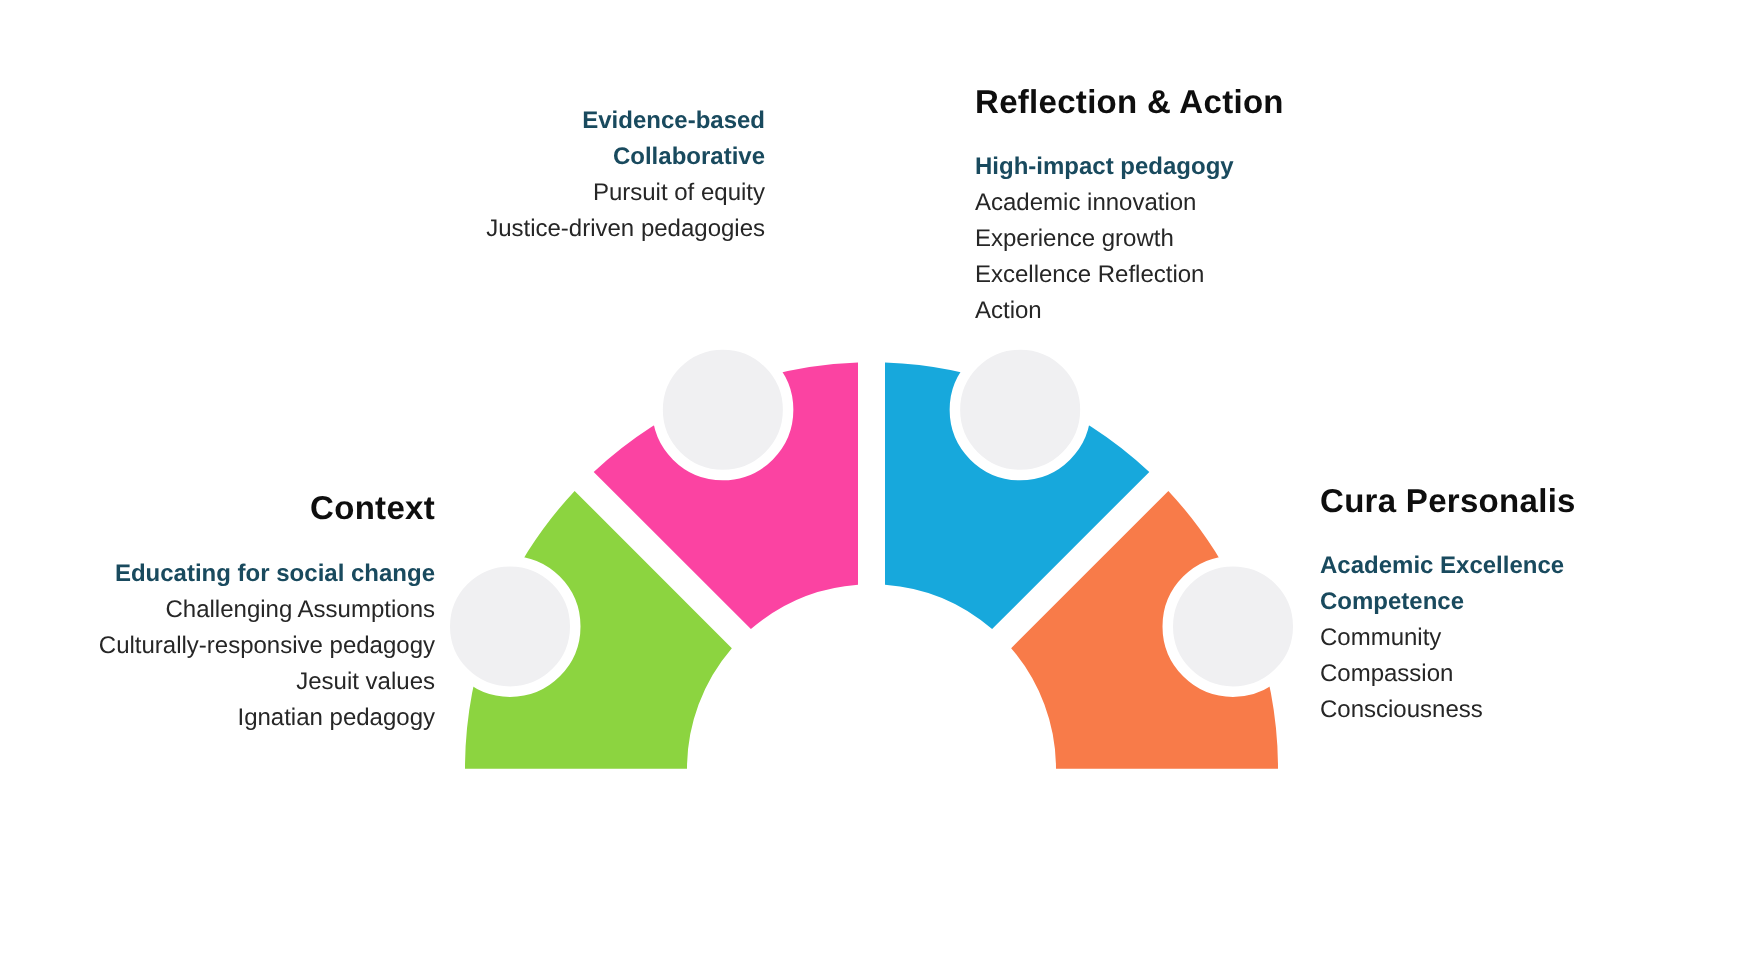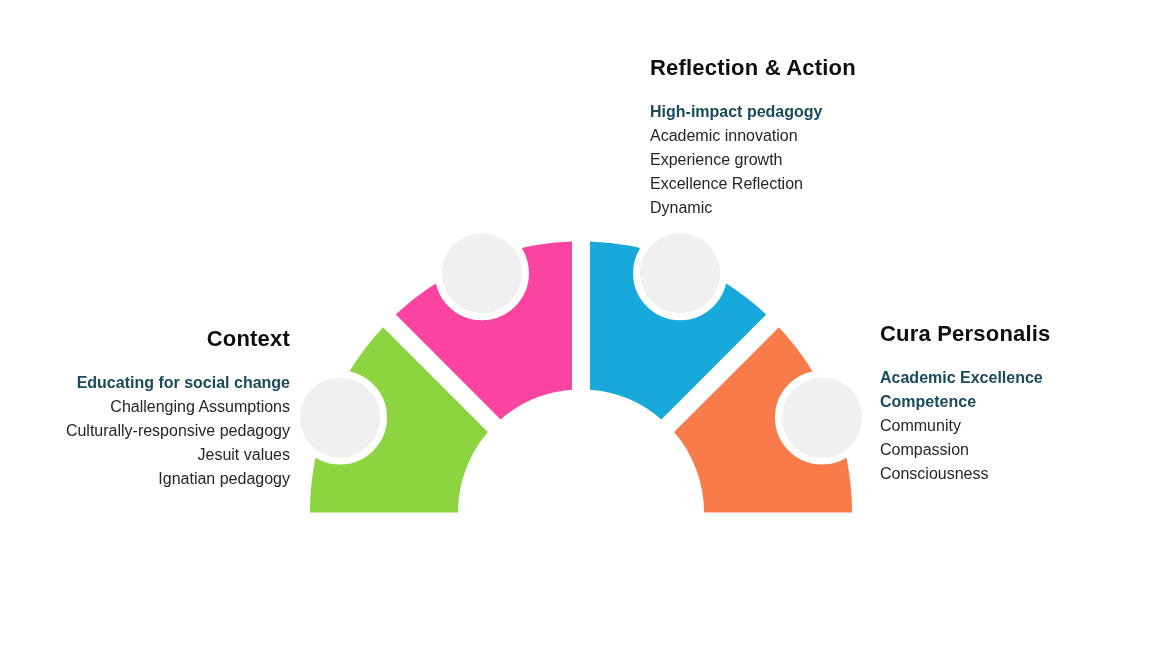--- a/index.html
+++ b/index.html
@@ -56,30 +56,36 @@
     <div class="lines">
         <div class="line hl">Educating for social change</div>
         <div class="line">Challenging Assumptions</div>
         <div class="line">Culturally-responsive pedagogy</div>
         <div class="line">Jesuit values</div>
         <div class="line">Ignatian pedagogy</div>
       </div>
   </div>
 
   <div class="group g-experience align-right">
+    <div class="lines">
+        <div class="line hl">Evidence-based</div>
+        <div class="line hl">Collaborative</div>
+        <div class="line">Pursuit of equity</div>
+        <div class="line">Justice-driven pedagogies</div>
+      </div>
   </div>
 
   <div class="group g-reflection align-left">
     <h2>Reflection &amp; Action</h2>
     <div class="lines">
         <div class="line hl">High-impact pedagogy</div>
         <div class="line">Academic innovation</div>
         <div class="line">Experience growth</div>
         <div class="line">Excellence Reflection</div>
-        <div class="line">Dynamic</div>
+        <div class="line">Action</div>
       </div>
   </div>
 
   <div class="group g-cura align-left">
     <h2>Cura Personalis</h2>
     <div class="lines">
         <div class="line hl">Academic Excellence</div>
         <div class="line hl">Competence</div>
         <div class="line">Community</div>
         <div class="line">Compassion</div>

